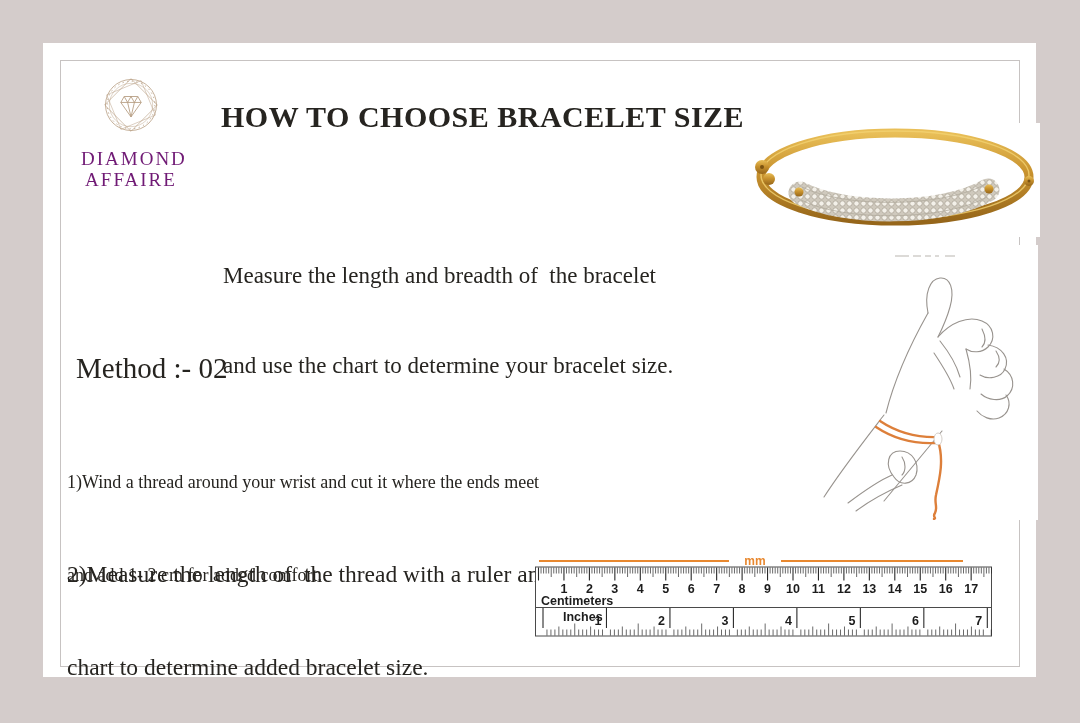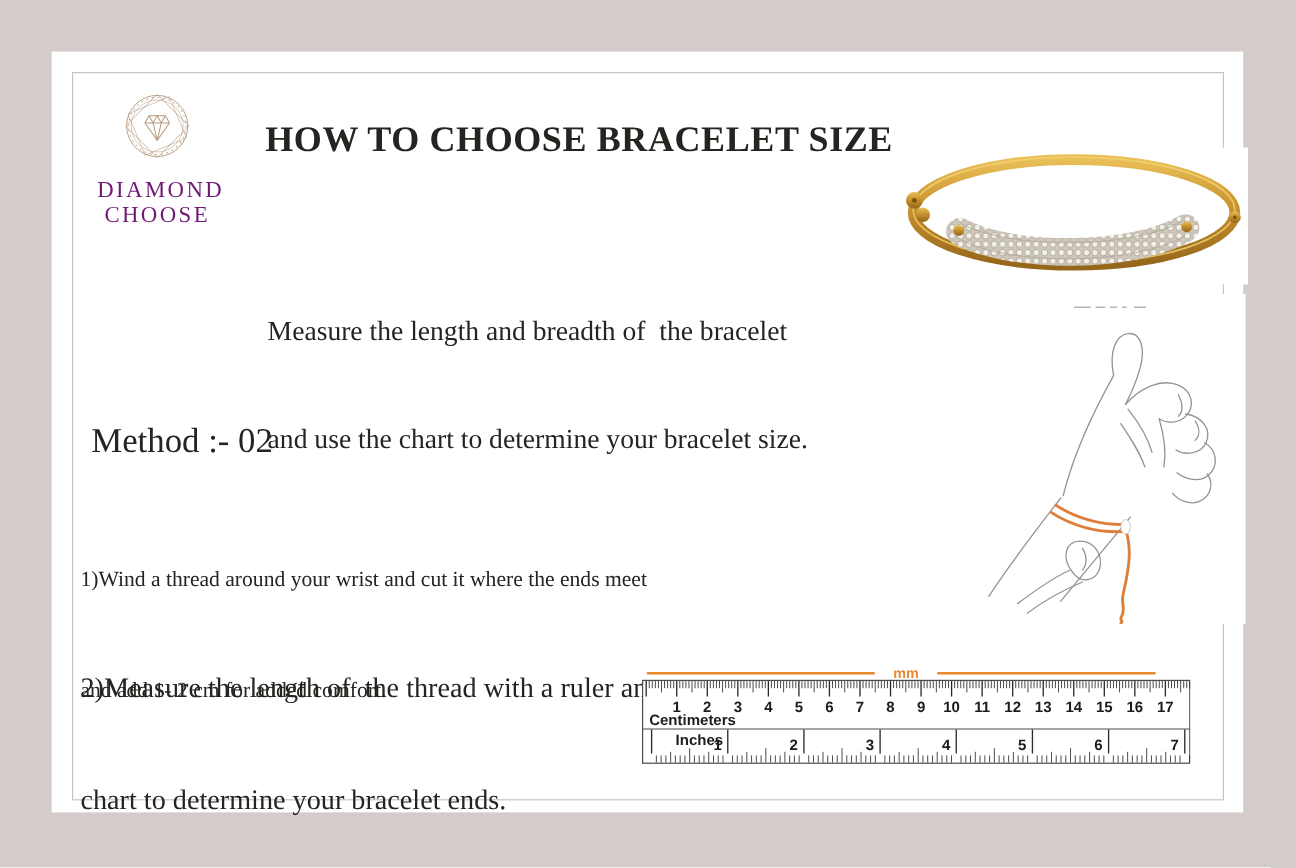--- a/index.html
+++ b/index.html
@@ -42,37 +42,37 @@
           <path d="M28,37 L52,37"></path>
           <path d="M32,30 L48,30 L52,37 L40,54 L28,37 Z"></path>
           <path d="M32,30 L36,37 L40,54"></path>
           <path d="M48,30 L44,37 L40,54"></path>
           <path d="M40,30 L36,37 M40,30 L44,37"></path>
         </g>
       </g>
     </svg>
     <div class="abs brand-text">
       <span>DIAMOND</span>
-      <span>CHOOSE</span>
+      <span>AFFAIRE</span>
     </div>
 
     <h1 class="abs title">HOW TO CHOOSE BRACELET SIZE</h1>
     <p class="abs body-text m1-body">
       <span>Measure the length and breadth of  the bracelet</span>
       <span>and use the chart to determine your bracelet size.</span>
     </p>
 
     <h2 class="abs m-heading m2-heading">Method :- 02</h2>
     <p class="abs body-text step1">
       <span>1)Wind a thread around your wrist and cut it where the ends meet</span>
       <span>and add 1- 2 cm for added comfort.</span>
     </p>
     <p class="abs body-text step2">
       <span>2)Measure the length of  the thread with a ruler and use the following</span>
-      <span>chart to determine your bracelet ends.</span>
+      <span>chart to determine added bracelet size.</span>
     </p>
 
     <div class="abs photo bracelet-wrap">
       <svg width="292" height="114" viewBox="0 0 292 114">
         <defs>
           <linearGradient id="gold" x1="0" y1="0" x2="0" y2="1">
             <stop offset="0" stop-color="#e9bf58"></stop>
             <stop offset="0.45" stop-color="#c8922e"></stop>
             <stop offset="1" stop-color="#96661a"></stop>
           </linearGradient>

